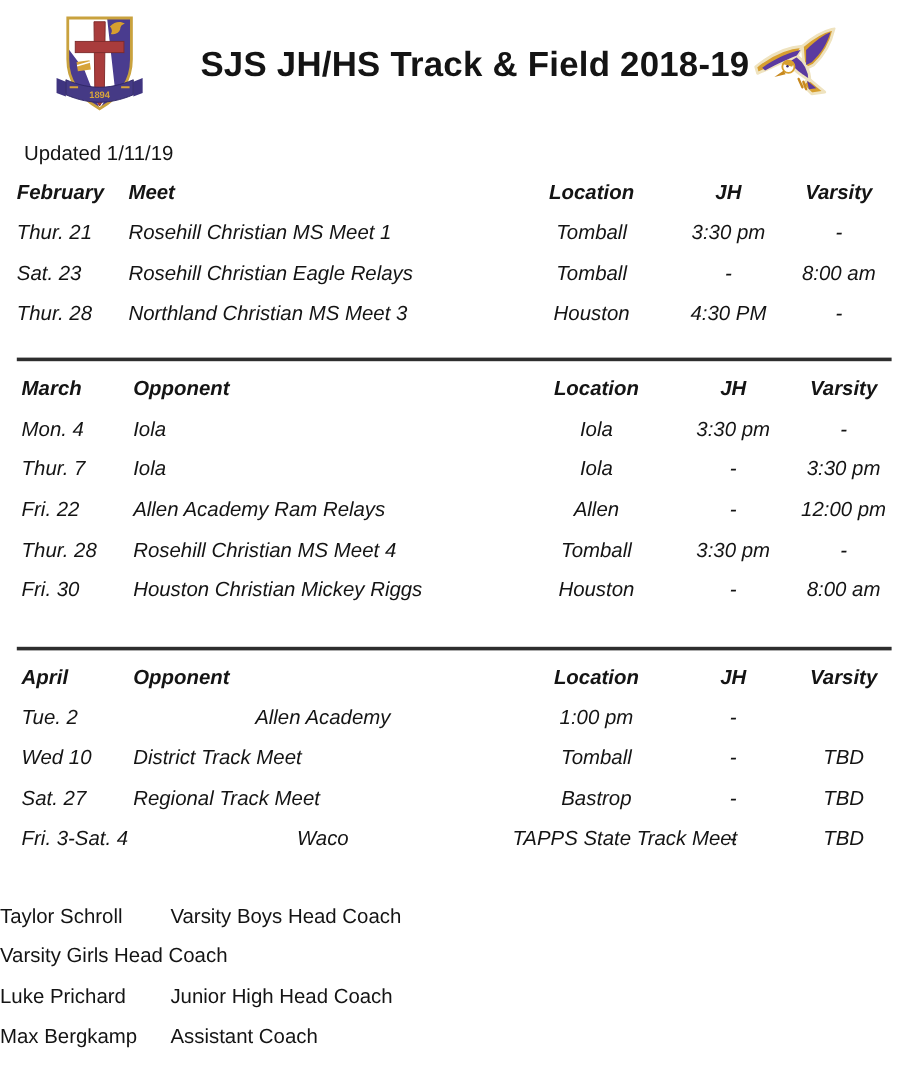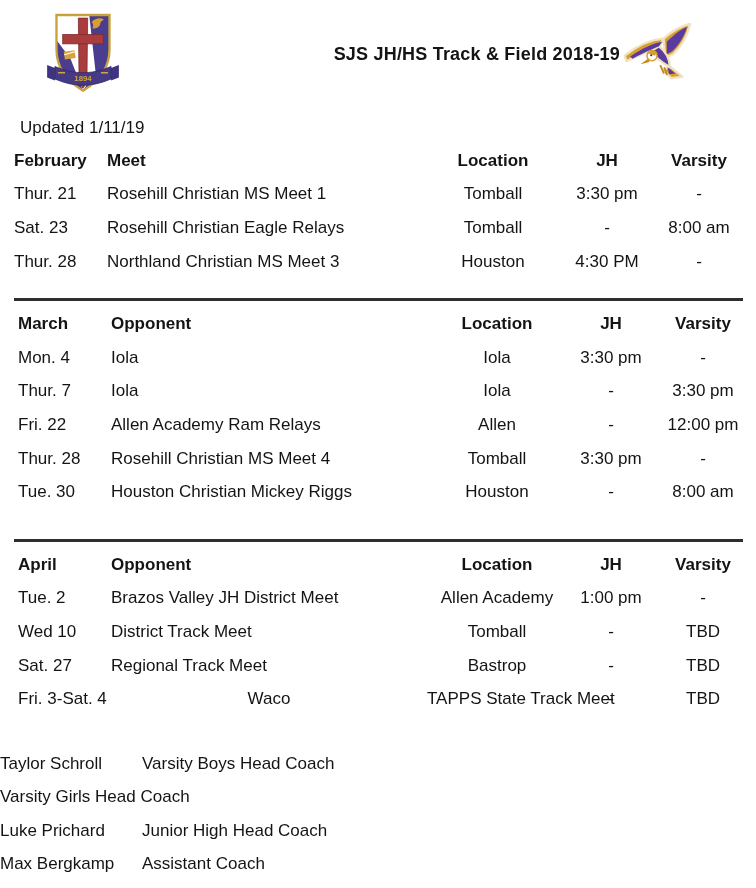--- a/index.html
+++ b/index.html
@@ -17,35 +17,35 @@
   .masthead{
     display:flex;align-items:center;
     height:102px;
     padding:6px 58px 0 44px;
     box-sizing:border-box;
   }
   .crest-svg{width:78px;height:88px;flex:0 0 auto;}
   .title{
     flex:1;
     margin:0 0 0 45px;
-    text-align:right;
-    font-size:18px;
+    text-align:left;
+    font-size:29px;
     font-weight:bold;
     letter-spacing:.2px;
     white-space:nowrap;
   }
   .eagle-svg{width:78px;height:70px;flex:0 0 auto;margin-top:8px;}
   
   .updated{
     margin:16px 0 0 20px;
     font-size:17px;
     line-height:20px;
   }
   
-  .sched{padding-left:14px;}
+  .sched{padding-left:14px;font-style:italic;}
   .sched.first{margin-top:6px;}
   .sched.after-rule{margin-top:6px;padding-left:18px;}
   .trow{
     display:grid;
     grid-template-columns:93px 316px 140px 88px 96px;
     height:33.6px;
     align-items:center;
     font-size:17px;
     line-height:20px;
   }
@@ -208,21 +208,21 @@
 
         <div class="trow">
           <span class="c date">Thur. 28</span>
           <span class="c event">Rosehill Christian MS Meet 4</span>
           <span class="c loc">Tomball</span>
           <span class="c jh">3:30 pm</span>
           <span class="c var">-</span>
         </div>
 
         <div class="trow">
-          <span class="c date">Tue. 30</span>
+          <span class="c date">Fri. 30</span>
           <span class="c event">Houston Christian Mickey Riggs</span>
           <span class="c loc">Houston</span>
           <span class="c jh">-</span>
           <span class="c var">8:00 am</span>
         </div>
       </div>
   </section>
 
   <hr class="rule r2">
 
@@ -231,21 +231,20 @@
       <span class="c date">April</span>
       <span class="c event">Opponent</span>
       <span class="c loc">Location</span>
       <span class="c jh">JH</span>
       <span class="c var">Varsity</span>
     </div>
     <div>
 
         <div class="trow">
           <span class="c date">Tue. 2</span>
-          <span class="c event">Brazos Valley JH District Meet</span>
           <span class="c loc">Allen Academy</span>
           <span class="c jh">1:00 pm</span>
           <span class="c var">-</span>
         </div>
 
         <div class="trow">
           <span class="c date">Wed 10</span>
           <span class="c event">District Track Meet</span>
           <span class="c loc">Tomball</span>
           <span class="c jh">-</span>

